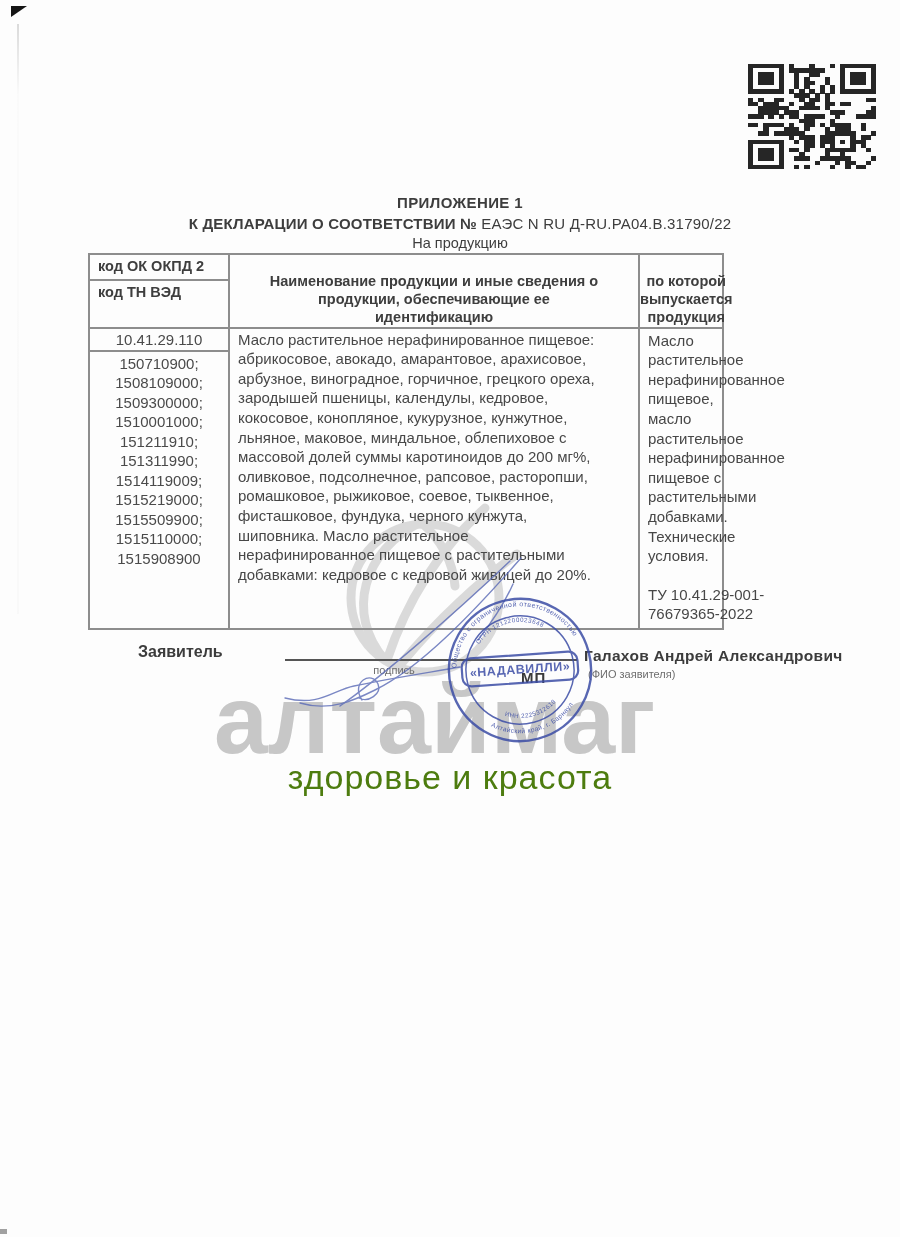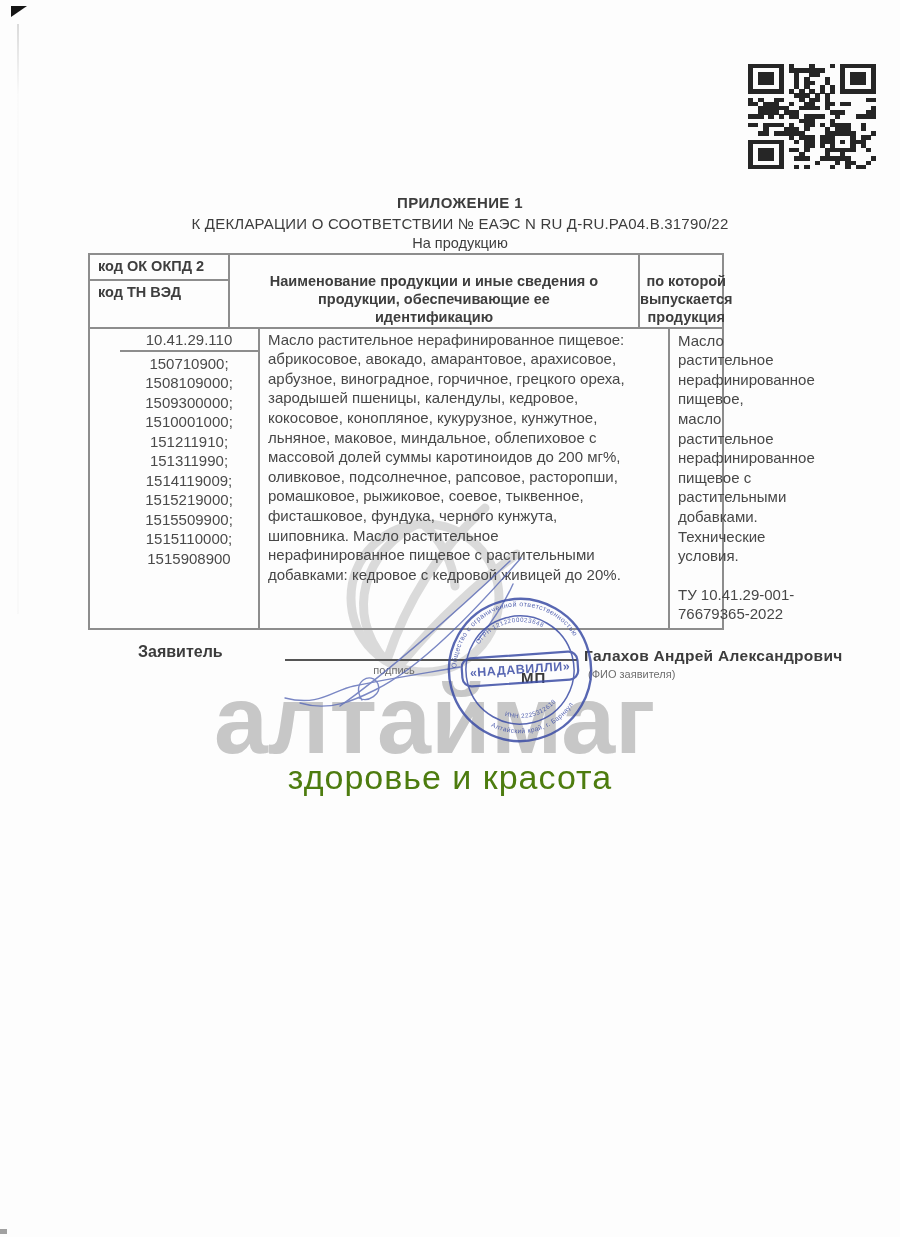--- a/index.html
+++ b/index.html
@@ -24,33 +24,33 @@
   .wm-brand{position:absolute;left:214px;top:664px;width:480px;
     font-size:97px;font-weight:bold;letter-spacing:0px;color:#c7c7c7;white-space:nowrap;}
   .wm-tagline{position:absolute;left:50px;top:758px;width:800px;text-align:center;
     font-size:34px;color:#4d7c0f;letter-spacing:1px;}
 
   
   .content{position:absolute;inset:0;z-index:2;}
   .titles{position:absolute;left:60px;top:194px;width:800px;text-align:center;color:#3d3d3d;}
   .t1{font-size:15px;font-weight:bold;letter-spacing:.4px;}
   .t2{font-size:15px;margin-top:4px;letter-spacing:.2px;}
-  .t2 .b{font-weight:normal;}
+  .t2 .b{font-weight:bold;}
   .t3{font-size:14.5px;margin-top:3px;}
 
   .tbl{position:absolute;left:88px;top:253px;width:636px;border:2px solid #8d8d8d;box-sizing:border-box;}
   .trow{display:grid;grid-template-columns:140px 410px 1fr;}
   .hrow{border-bottom:2px solid #8d8d8d;}
   .cell{box-sizing:border-box;}
   .c1{border-right:2px solid #8d8d8d;}
   .c2{border-right:2px solid #8d8d8d;}
   .h1a,.h1b{font-size:14.5px;font-weight:bold;padding:3px 0 0 8px;height:26px;box-sizing:border-box;color:#3e3e3e;}
   .h1a{border-bottom:2px solid #8d8d8d;}
   .hc{font-size:14.5px;font-weight:bold;text-align:center;line-height:18.2px;padding-top:17px;color:#3e3e3e;}
-  .brow{min-height:258px;padding-left:30px;}
+  .brow{min-height:258px;}
   .okpd{font-size:15px;text-align:center;line-height:21px;border-bottom:2px solid #8d8d8d;color:#4a4a4a;}
   .codes{font-size:15px;text-align:center;line-height:19.5px;padding-top:2px;color:#4a4a4a;}
   .prod{font-size:15px;line-height:19.6px;padding:1px 4px 4px 8px;color:#474747;}
   .docs{font-size:15px;line-height:19.6px;padding:2px 4px 4px 8px;color:#474747;}
   .doc-tu{margin-top:19px;}
 
   
   .signblock{position:absolute;inset:0;z-index:3;}
   .applicant{position:absolute;left:138px;top:643px;font-size:16px;font-weight:bold;color:#3c3c3c;}
   .sigline{position:absolute;left:285px;top:659px;width:292px;border-top:2px solid #555555;}

